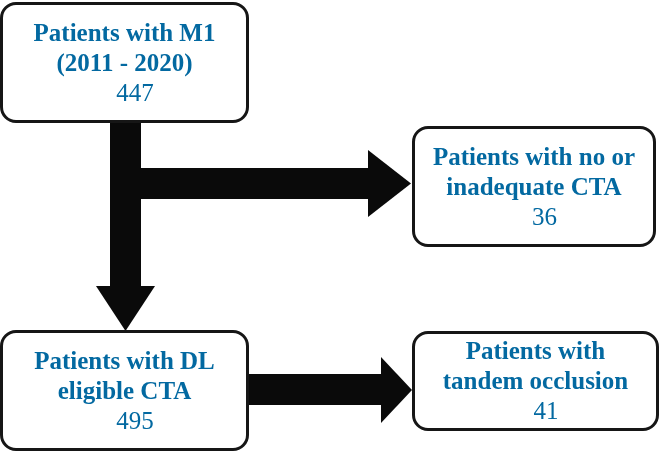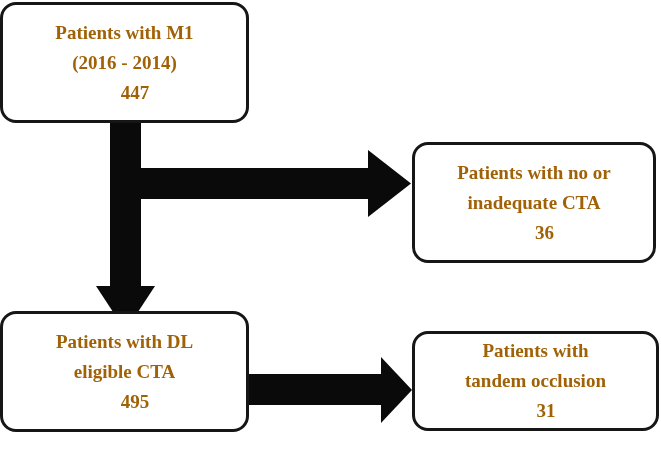--- a/index.html
+++ b/index.html
@@ -24,41 +24,41 @@
     position: absolute;
     box-sizing: border-box;
     border: 3px solid #161616;
     border-radius: 16px;
     background: #ffffff;
     display: flex;
     flex-direction: column;
     align-items: center;
     justify-content: center;
     text-align: center;
-    color: #a16207;
+    color: #0369a1;
     font-weight: bold;
-    font-size: 19px;
+    font-size: 25px;
     line-height: 30px;
     letter-spacing: 0px;
     padding: 13px 8px;
   }
   .flow-box .ln {
     display: block;
     white-space: nowrap;
   }
   .flow-box .count {
     display: block;
     white-space: nowrap;
-    font-weight: bold;
+    font-weight: normal;
     margin-left: 21px;
   }
 
   #box-m1        { left: 0px;   top: 2px;   width: 249px; height: 121px; }
-  #box-no-cta    { left: 412px; top: 142px; width: 244px; height: 121px; }
-  #box-dl-cta    { left: 0px;   top: 311px; width: 249px; height: 121px; }
+  #box-no-cta    { left: 412px; top: 126px; width: 244px; height: 121px; }
+  #box-dl-cta    { left: 0px;   top: 330px; width: 249px; height: 121px; }
   #box-tandem    { left: 412px; top: 331px; width: 247px; height: 100px; align-items: center; }
 
   
   #connectors {
     position: absolute;
     left: 0;
     top: 0;
     width: 661px;
     height: 455px;
     pointer-events: none;
@@ -87,35 +87,35 @@
     </g>
 
     <g>
       <rect x="247" y="374" width="136" height="31"></rect>
       <polygon points="381,357 381,423 412,390"></polygon>
     </g>
   </svg>
 
   <div class="flow-box" id="box-m1">
     <span class="ln">Patients with M1</span>
-    <span class="ln">(2016 - 2014)</span>
+    <span class="ln">(2011 - 2020)</span>
     <span class="count">447</span>
   </div>
 
   <div class="flow-box" id="box-no-cta">
     <span class="ln">Patients with no or</span>
     <span class="ln">inadequate CTA</span>
     <span class="count">36</span>
   </div>
 
   <div class="flow-box" id="box-dl-cta">
     <span class="ln">Patients with DL</span>
     <span class="ln">eligible CTA</span>
     <span class="count">495</span>
   </div>
 
   <div class="flow-box" id="box-tandem">
     <span class="ln">Patients with</span>
     <span class="ln">tandem occlusion</span>
-    <span class="count">31</span>
+    <span class="count">41</span>
   </div>
 
 </div>
 
 </body></html>

